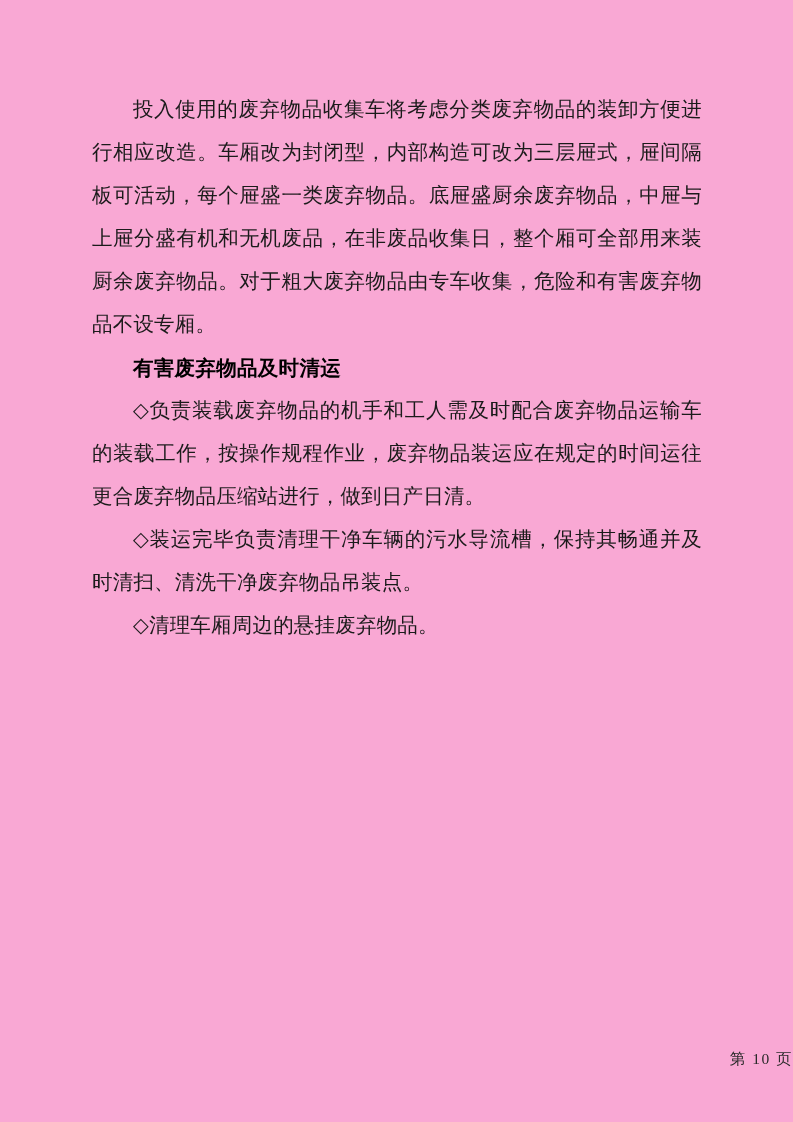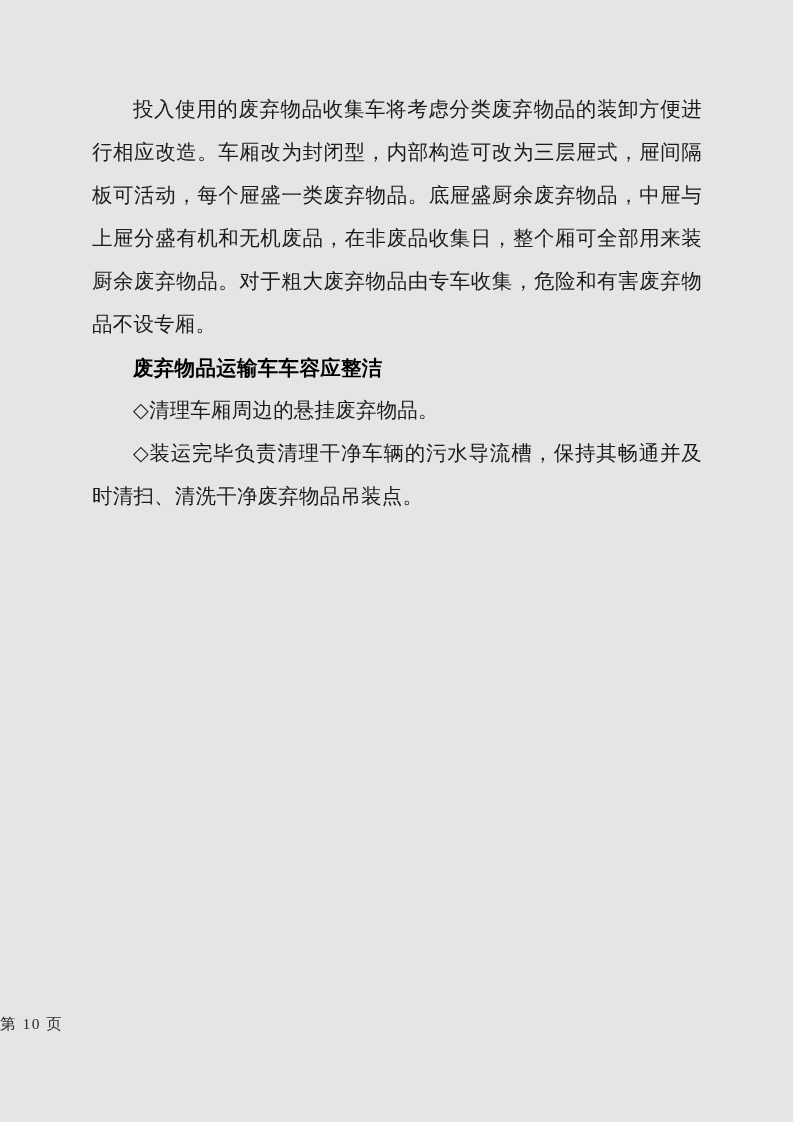--- a/index.html
+++ b/index.html
@@ -11,21 +11,21 @@
     width: 793px;
     height: 1122px;
     overflow: hidden;
     font-family: "Liberation Serif", "DejaVu Serif", serif;
     color: #1b1b1b;
   }
   .page {
     position: relative;
     width: 793px;
     height: 1122px;
-    background: #e5e5e5;
+    background: #f9a8d4;
     box-sizing: border-box;
   }
   .content {
     position: absolute;
     left: 92px;
     top: 88px;
     width: 610px;
   }
   p.para {
     margin: 0;
@@ -47,47 +47,48 @@
     font-weight: bold;
     text-indent: 2em;
     text-align: left;
     color: #000000;
     font-family: "Liberation Sans", "DejaVu Sans", sans-serif;
     letter-spacing: 0.3px;
   }
   .footer {
     position: absolute;
     left: 0;
-    top: 1013px;
+    top: 1048px;
     width: 793px;
-    text-align: left;
+    text-align: right;
     font-size: 15.5px;
     line-height: 22px;
     color: #2a2a2a;
     letter-spacing: 1.5px;
   }
 </style>
 </head>
 <body>
 
 <div class="page">
 
   <div class="content">
 
     <p class="para">投入使用的废弃物品收集车将考虑分类废弃物品的装卸方便进行相应改造。车厢改为封闭型，内部构造可改为三层屉式，屉间隔板可活动，每个屉盛一类废弃物品。底屉盛厨余废弃物品，中屉与上屉分盛有机和无机废品，在非废品收集日，整个厢可全部用来装厨余废弃物品。对于粗大废弃物品由专车收集，危险和有害废弃物品不设专厢。</p>
 
 
 
-    <p class="heading">废弃物品运输车车容应整洁</p>
+    <p class="heading">有害废弃物品及时清运</p>
 
 
+    <p class="para">◇负责装载废弃物品的机手和工人需及时配合废弃物品运输车的装载工作，按操作规程作业，废弃物品装运应在规定的时间运往更合废弃物品压缩站进行，做到日产日清。</p>
+
+    <p class="para">◇装运完毕负责清理干净车辆的污水导流槽，保持其畅通并及时清扫、清洗干净废弃物品吊装点。</p>
 
     <p class="para">◇清理车厢周边的悬挂废弃物品。</p>
-
-    <p class="para">◇装运完毕负责清理干净车辆的污水导流槽，保持其畅通并及时清扫、清洗干净废弃物品吊装点。</p>
 
 
 
   </div>
 
   <div class="footer">第 10 页</div>
 
 </div>
 
 </body></html>

